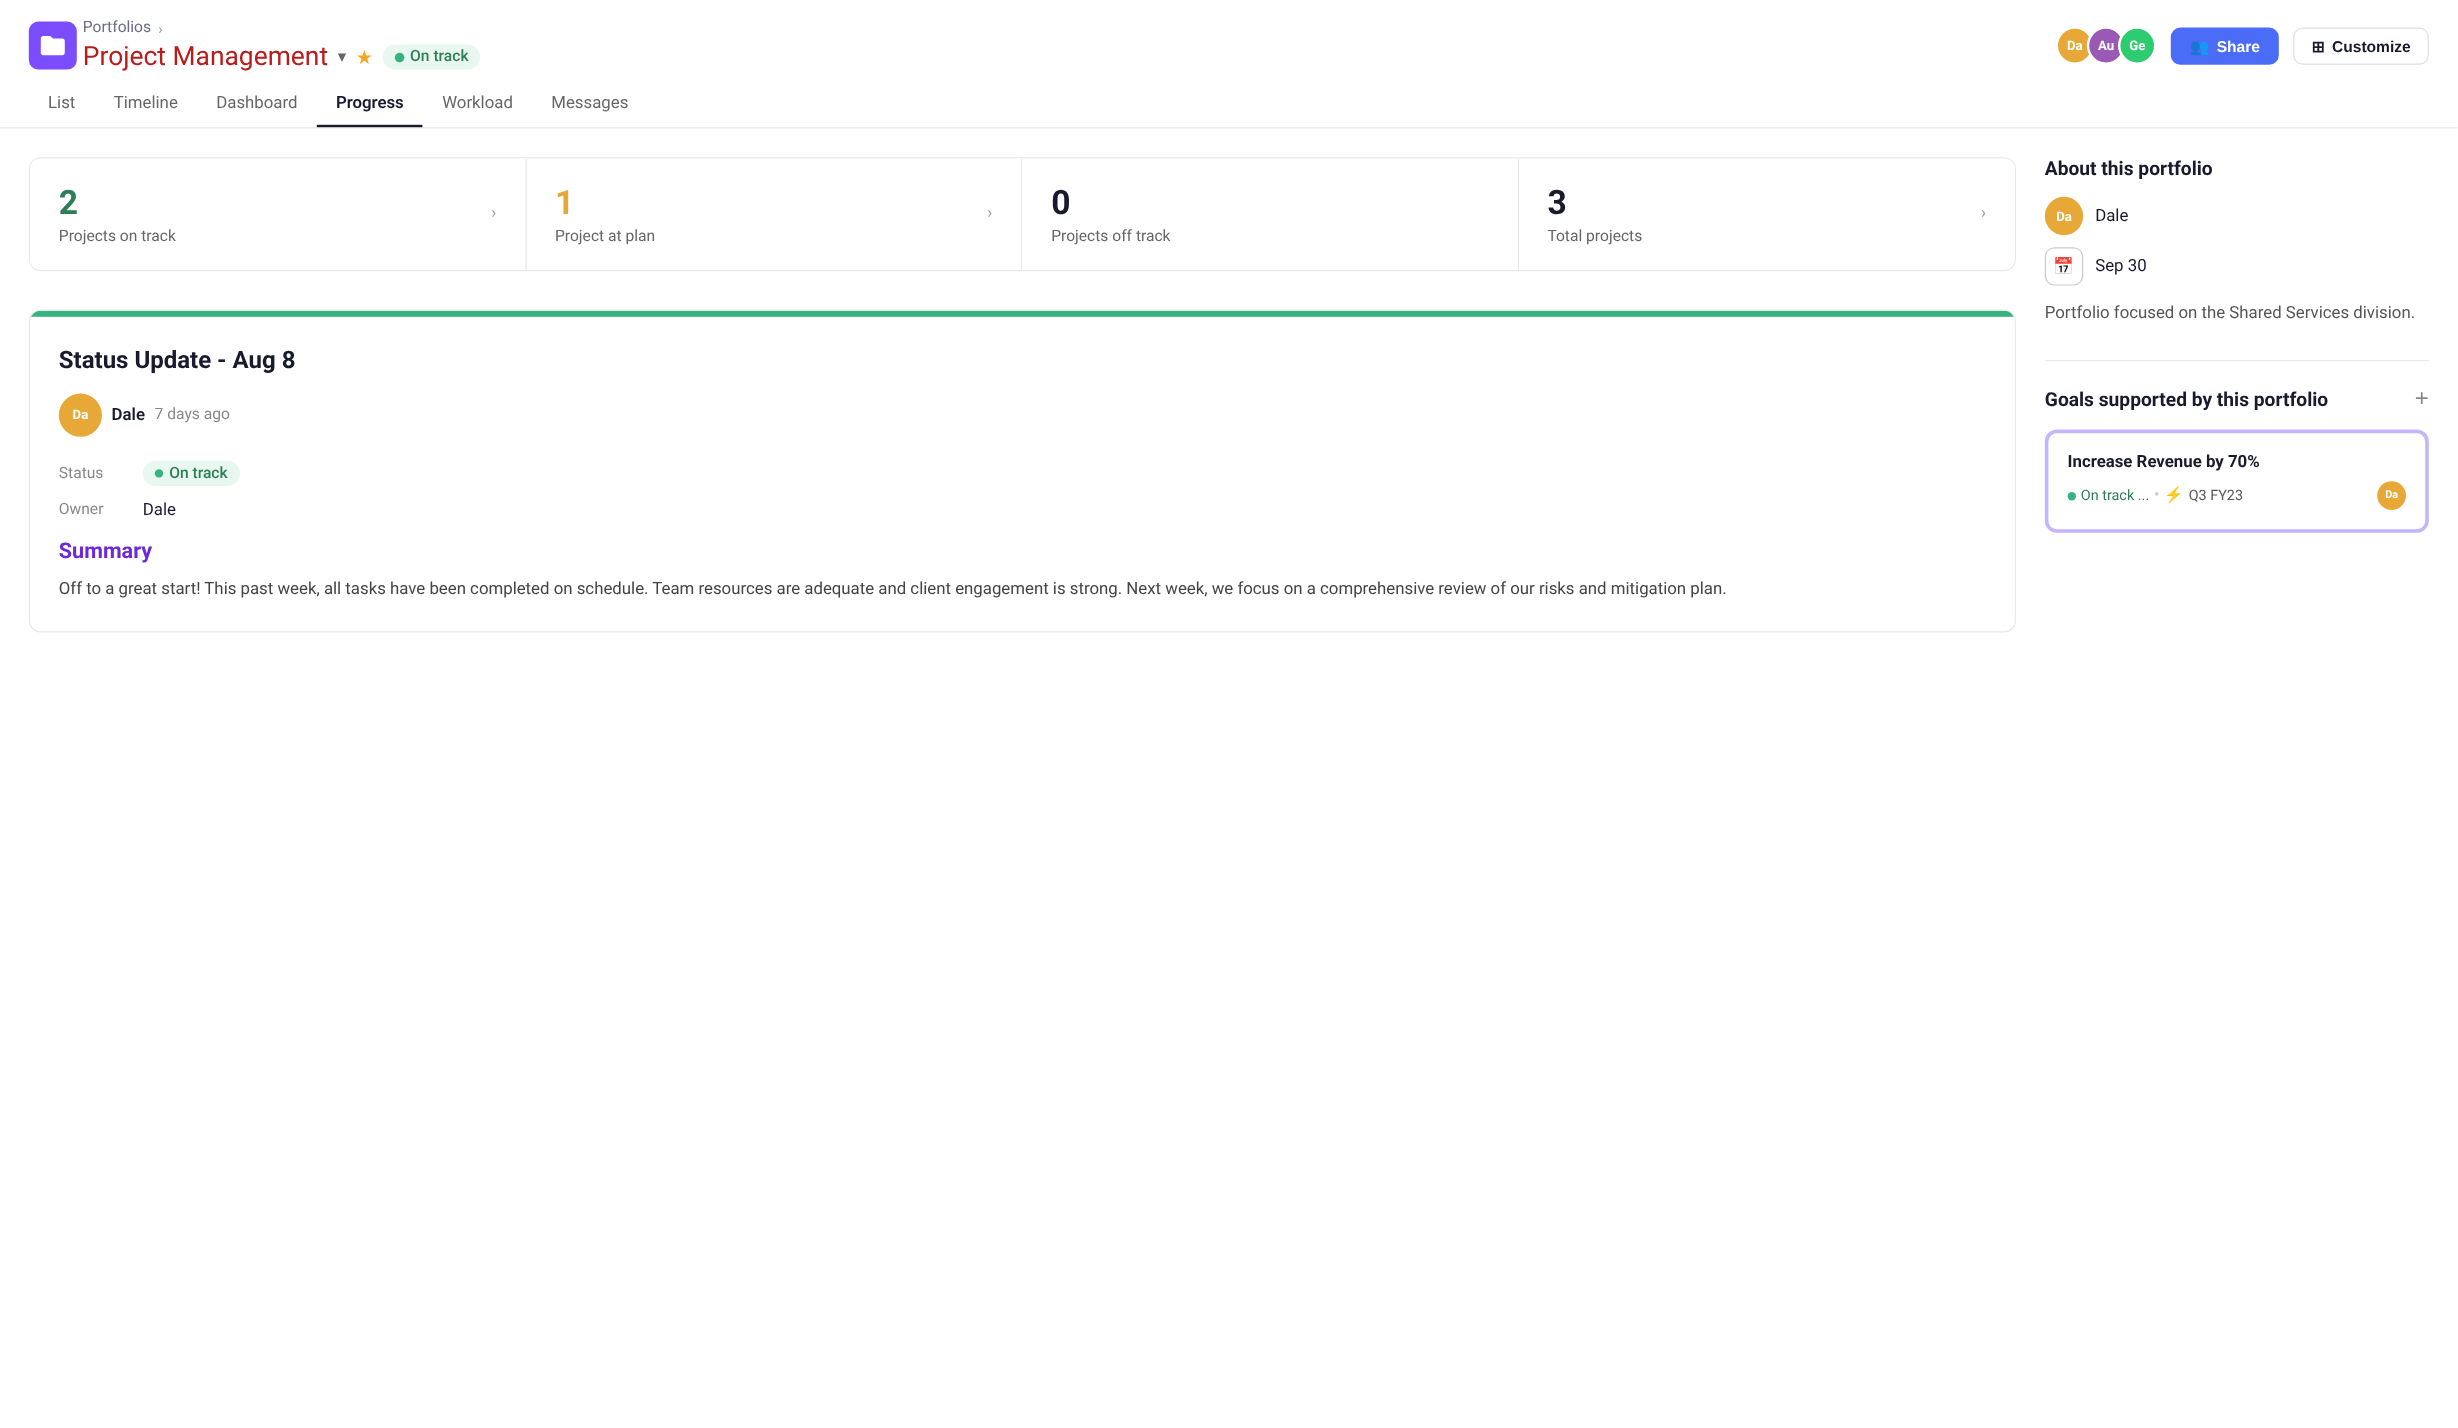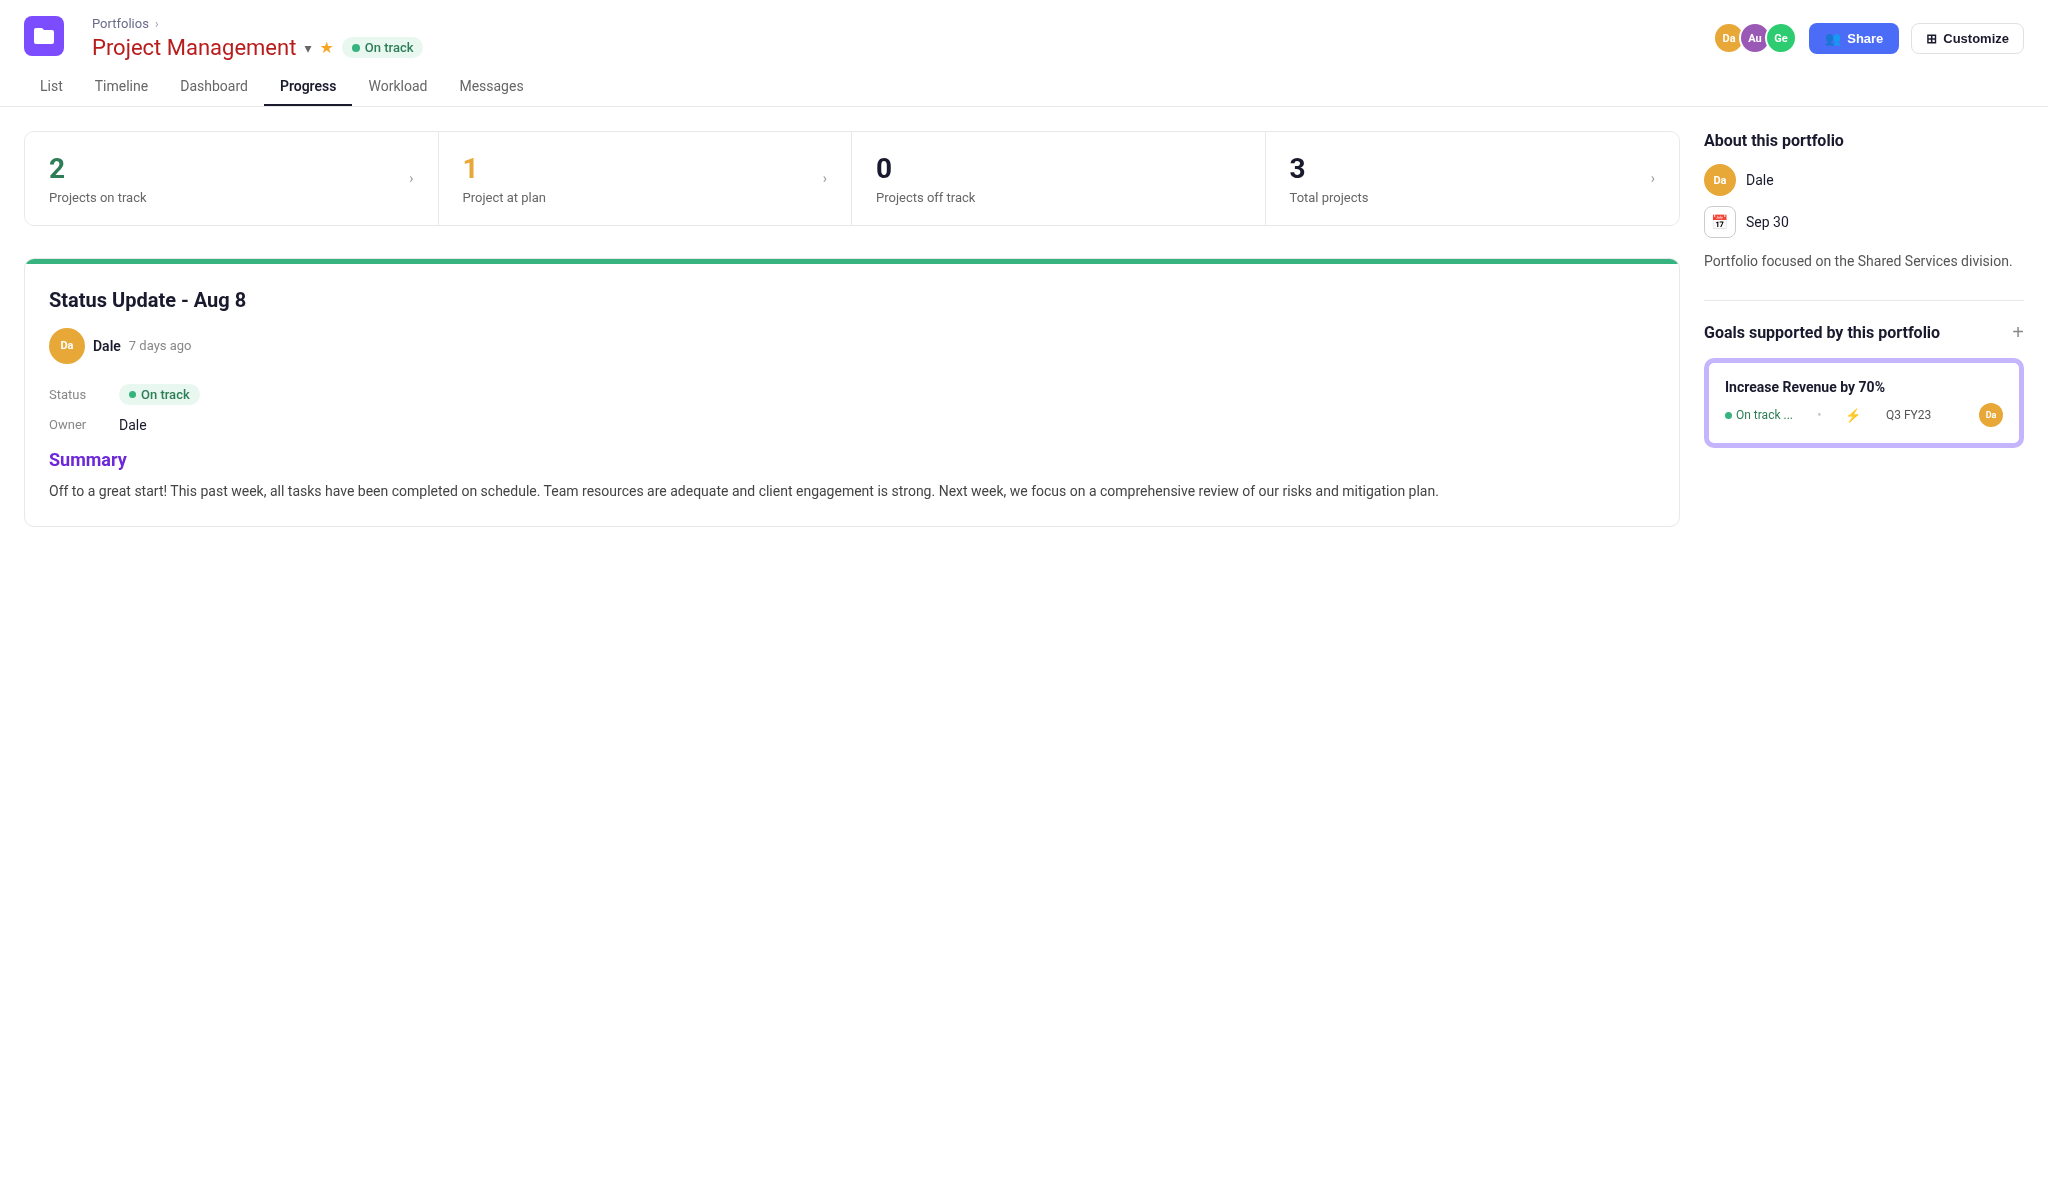--- a/index.html
+++ b/index.html
@@ -79,41 +79,41 @@
     .about-avatar { width: 32px; height: 32px; border-radius: 50%; background: #e8a838; display: flex; align-items: center; justify-content: center; font-size: 11px; font-weight: 700; color: #fff; }
     .about-name { font-size: 14px; color: #1a1a2e; }
     .about-date { font-size: 14px; color: #1a1a2e; }
     .calendar-icon-wrap { width: 32px; height: 32px; border: 1.5px solid #ccc; border-radius: 8px; display: flex; align-items: center; justify-content: center; }
     .about-desc { font-size: 14px; color: #555; line-height: 1.6; margin-top: 12px; }
 
     .goals-section {}
     .goals-header { display: flex; align-items: center; justify-content: space-between; margin-bottom: 14px; }
     .goals-title { font-size: 16px; font-weight: 700; color: #1a1a2e; }
     .goals-add { color: #888; font-size: 20px; cursor: pointer; background: none; border: none; }
-    .goal-card { border: 5px solid #c4b5fd; border-radius: 10px; padding: 16px; }
+    .goal-card { border: 3px solid #c4b5fd; border-radius: 10px; padding: 16px; }
     .goal-name { font-size: 14px; font-weight: 700; color: #1a1a2e; margin-bottom: 8px; }
-    .goal-meta { display: flex; align-items: center; gap: 24px; }
+    .goal-meta { display: flex; align-items: center; gap: 4px; }
     .goal-status { display: flex; align-items: center; gap: 4px; color: #2d7d55; font-size: 12px; }
     .goal-status-dot { width: 7px; height: 7px; border-radius: 50%; background: #36b37e; }
     .goal-sep { color: #ccc; }
     .goal-lightning { color: #f5a623; font-size: 13px; }
     .goal-quarter { font-size: 12px; color: #555; }
     .goal-avatar { width: 24px; height: 24px; border-radius: 50%; background: #e8a838; display: flex; align-items: center; justify-content: center; font-size: 9px; font-weight: 700; color: #fff; margin-left: auto; }
 
     .divider { height: 1px; background: #e8e8e8; margin: 20px 0; }
 
     .header-top-right { display: flex; align-items: center; gap: 12px; }
   </style>
 </head>
 <body>
 
 <div class="header">
   <div class="breadcrumb-row">
     <div style="display:flex; align-items:center; gap: 48px;">
-      <div style="display:flex; align-items:flex-start; gap:28px;">
+      <div style="display:flex; align-items:center; gap:5px;">
         <div class="portfolio-icon">
           <svg viewBox="0 0 24 24">
               <path d="M10 4H4c-1.1 0-2 .9-2 2v12c0 1.1.9 2 2 2h16c1.1 0 2-.9 2-2V8c0-1.1-.9-2-2-2h-8l-2-2z"></path>
             </svg>
         </div>
         <div class="title-info">
           <div class="breadcrumb">
             <span style="cursor:pointer;">Portfolios</span>
             <span class="breadcrumb-arrow">›</span>
           </div>

